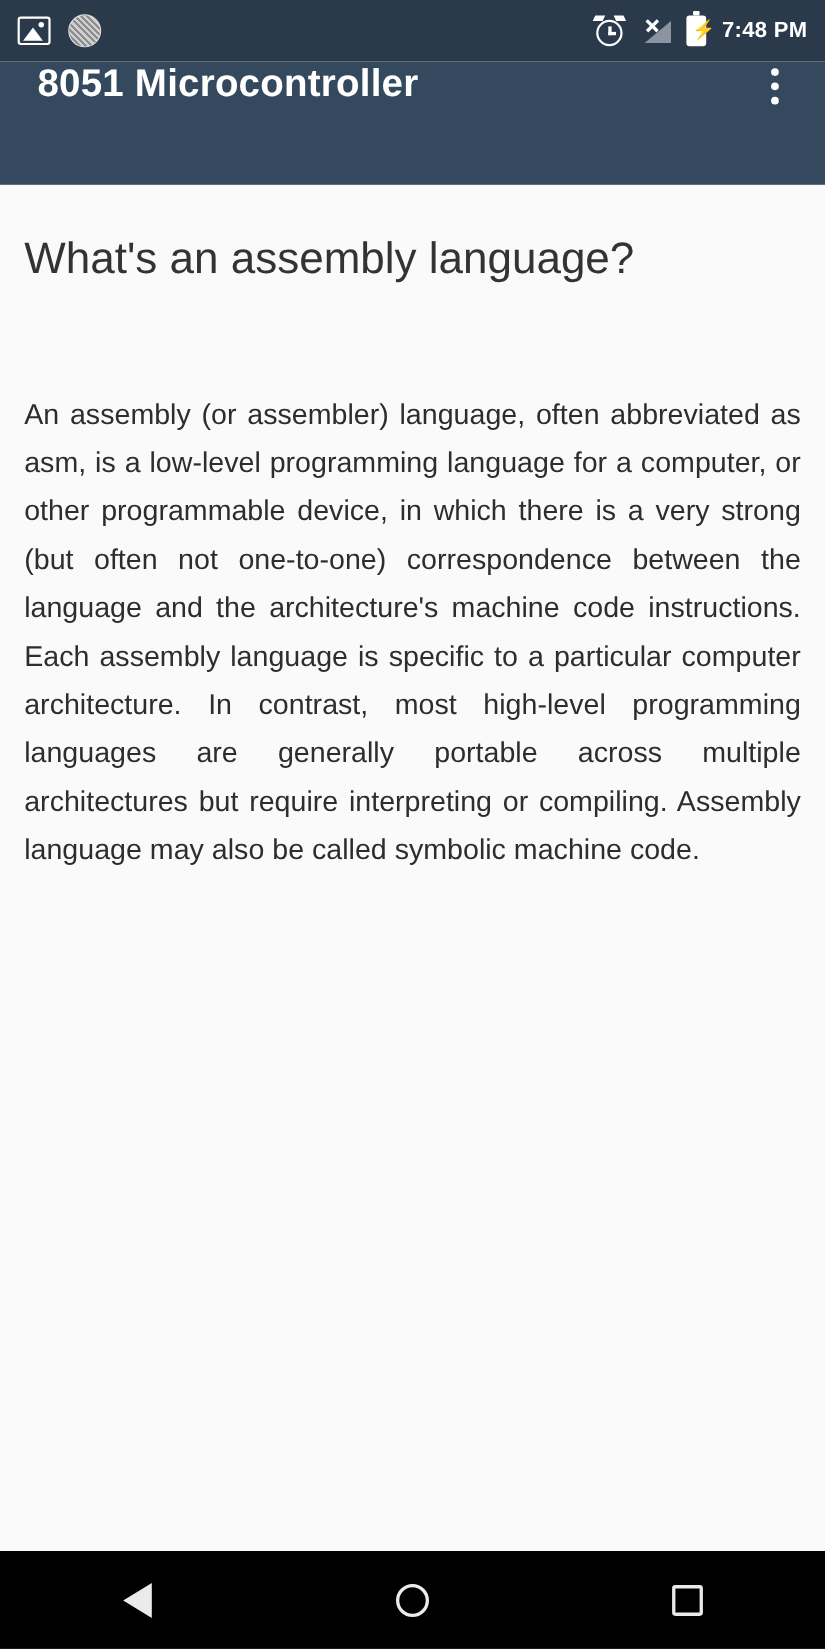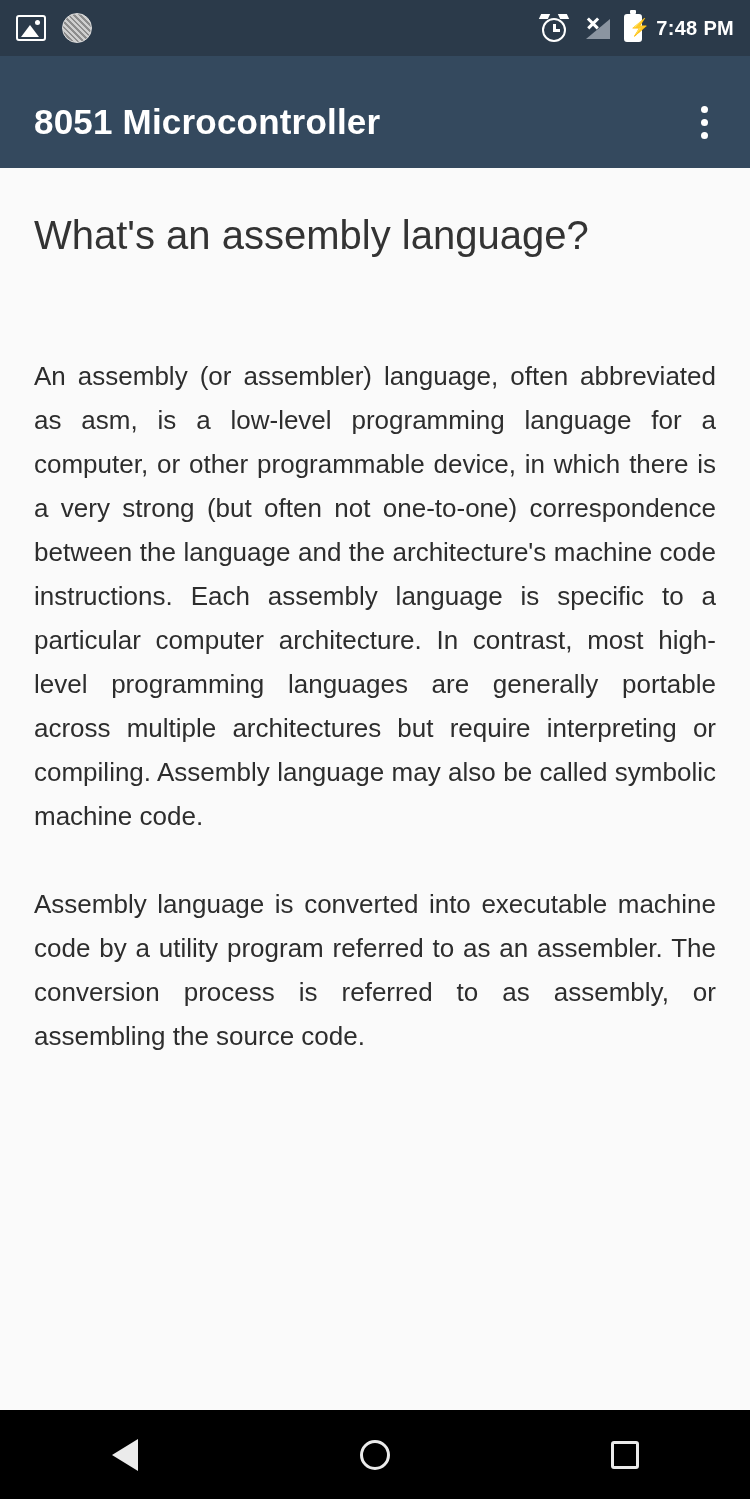--- a/index.html
+++ b/index.html
@@ -171,21 +171,20 @@
     font-size: 20px;
     font-weight: bold;
     letter-spacing: 0.3px;
   }
 
   
   .app-bar {
     height: 132px;
     background: #34495e;
     display: flex;
-    align-items: center;
     padding: 0 32px 0 34px;
     box-sizing: border-box;
     color: #ffffff;
     position: relative;
   }
   .app-title {
     font-size: 35px;
     font-weight: bold;
     letter-spacing: 0.2px;
   }
@@ -212,21 +211,21 @@
   
   .content {
     position: absolute;
     top: 168px;
     left: 0;
     right: 0;
     bottom: 89px;
     background: #fafafa;
     overflow: hidden;
     box-sizing: border-box;
-    padding: 0 34px;
+    padding: 0 22px;
   }
   .article-title {
     font-size: 40px;
     color: #333333;
     margin: 44px 0 0 0;
     font-weight: normal;
     line-height: 1.15;
   }
   .article-body {
     margin-top: 96px;
@@ -324,21 +323,20 @@
     <span></span>
       <span></span>
       <span></span>
   </div>
 </div>
 
 <div class="content">
   <h1 class="article-title">What's an assembly language?</h1>
   <div class="article-body">
     <p>An assembly (or assembler) language, often abbreviated as asm, is a low-level programming language for a computer, or other programmable device, in which there is a very strong (but often not one-to-one) correspondence between the language and the architecture's machine code instructions. Each assembly language is specific to a particular computer architecture. In contrast, most high-level programming languages are generally portable across multiple architectures but require interpreting or compiling. Assembly language may also be called symbolic machine code.</p>
-    <p>Assembly language is converted into executable machine code by a utility program referred to as an assembler. The conversion process is referred to as assembly, or assembling the source code.</p>
   </div>
 </div>
 
 <div class="nav-bar">
   <div class="nav-btn">
     <div class="nav-back"></div>
   </div>
   <div class="nav-btn">
     <div class="nav-home"></div>
   </div>

